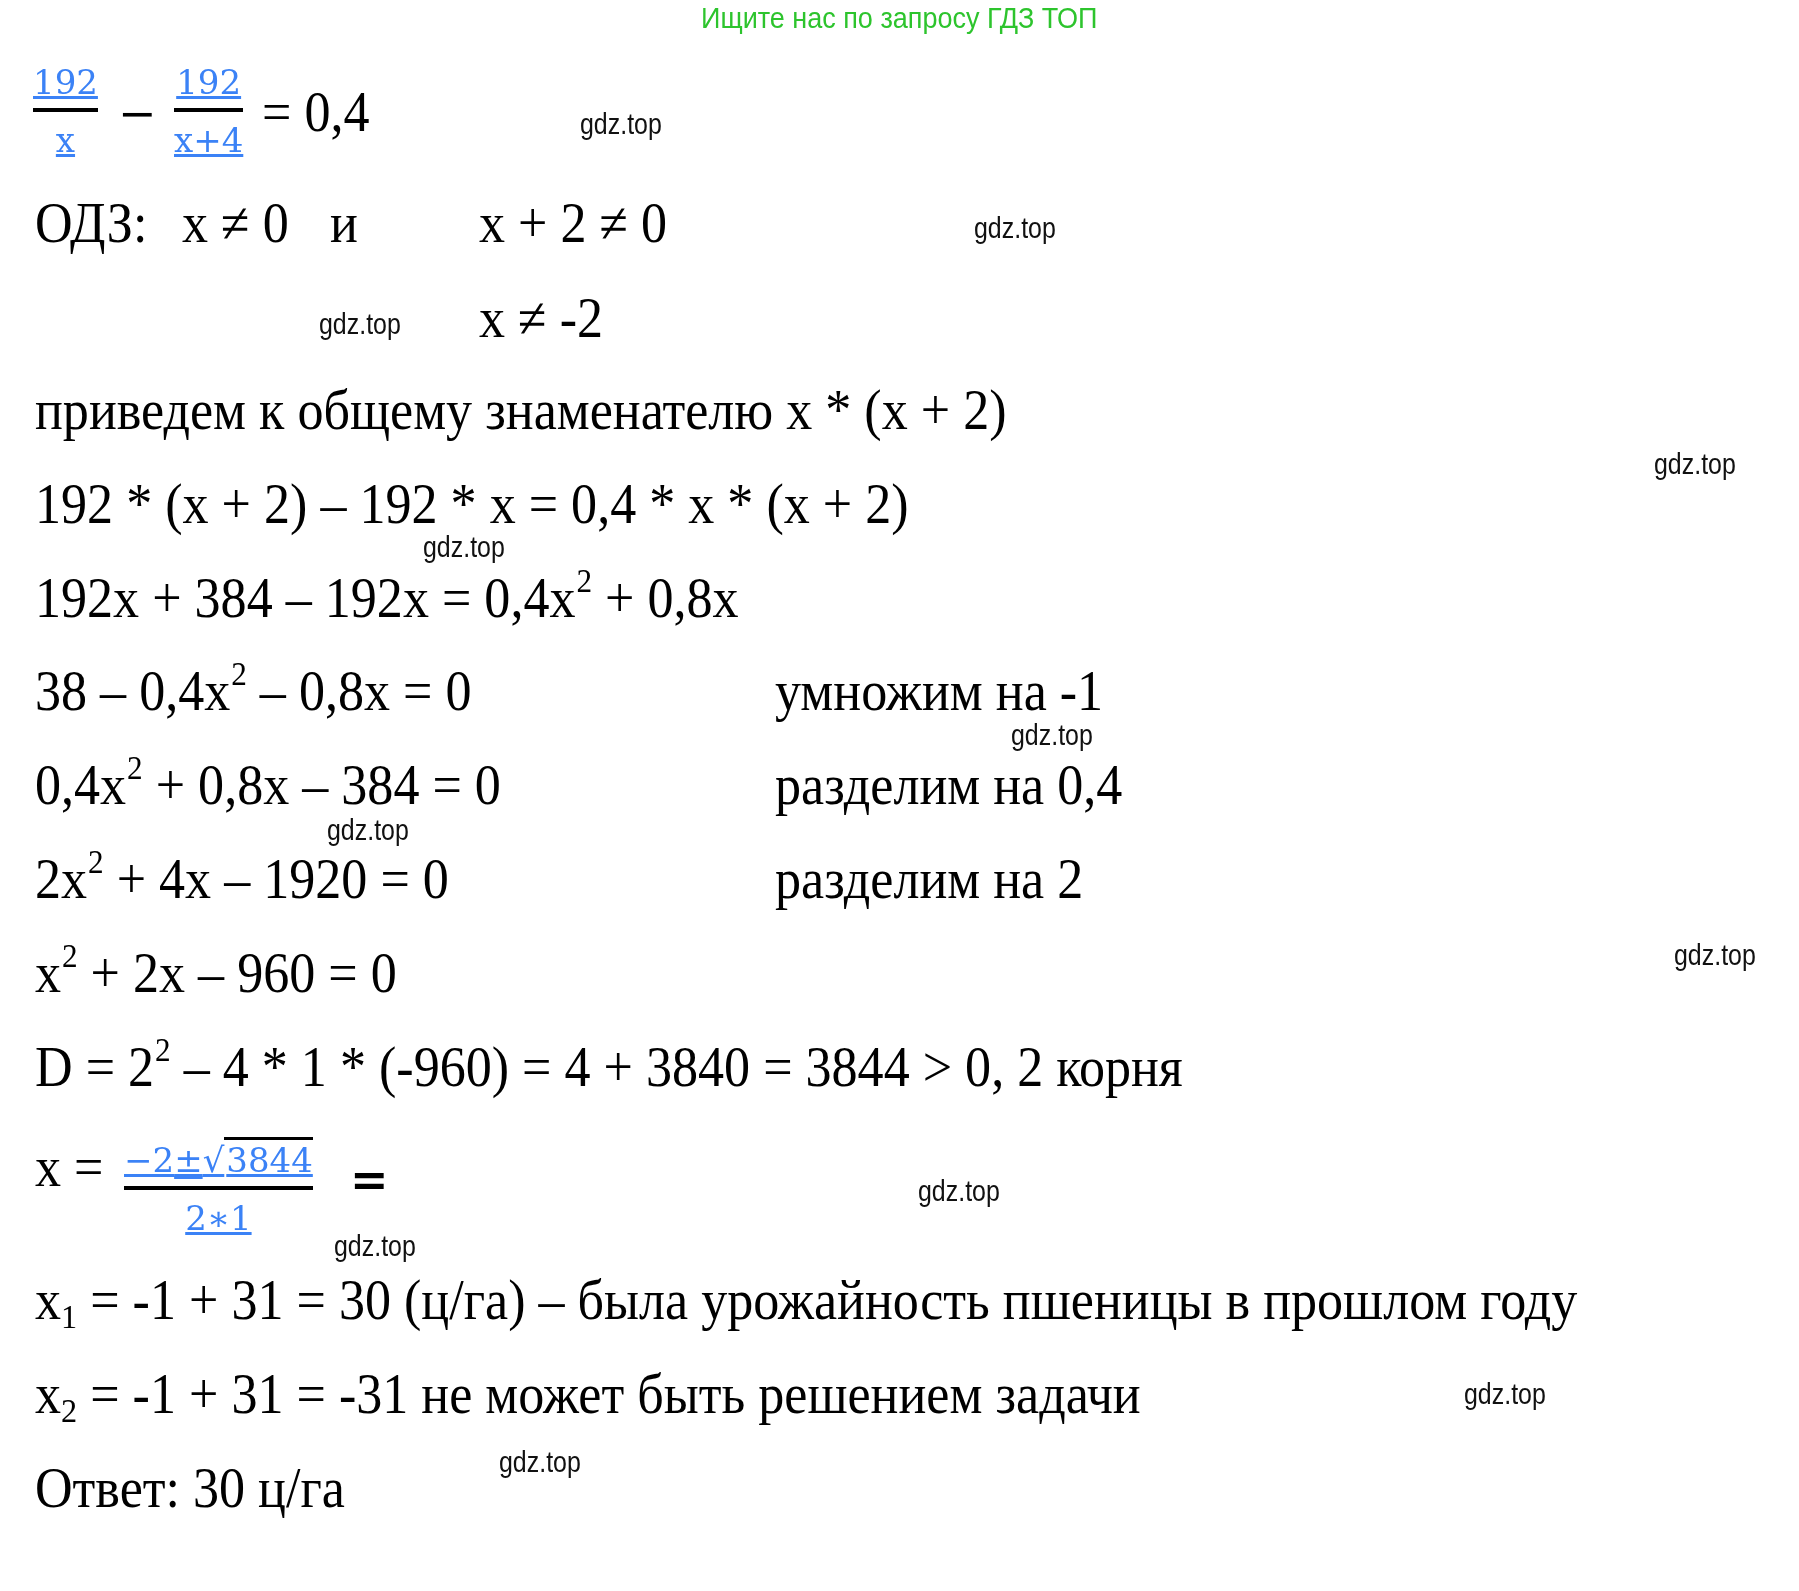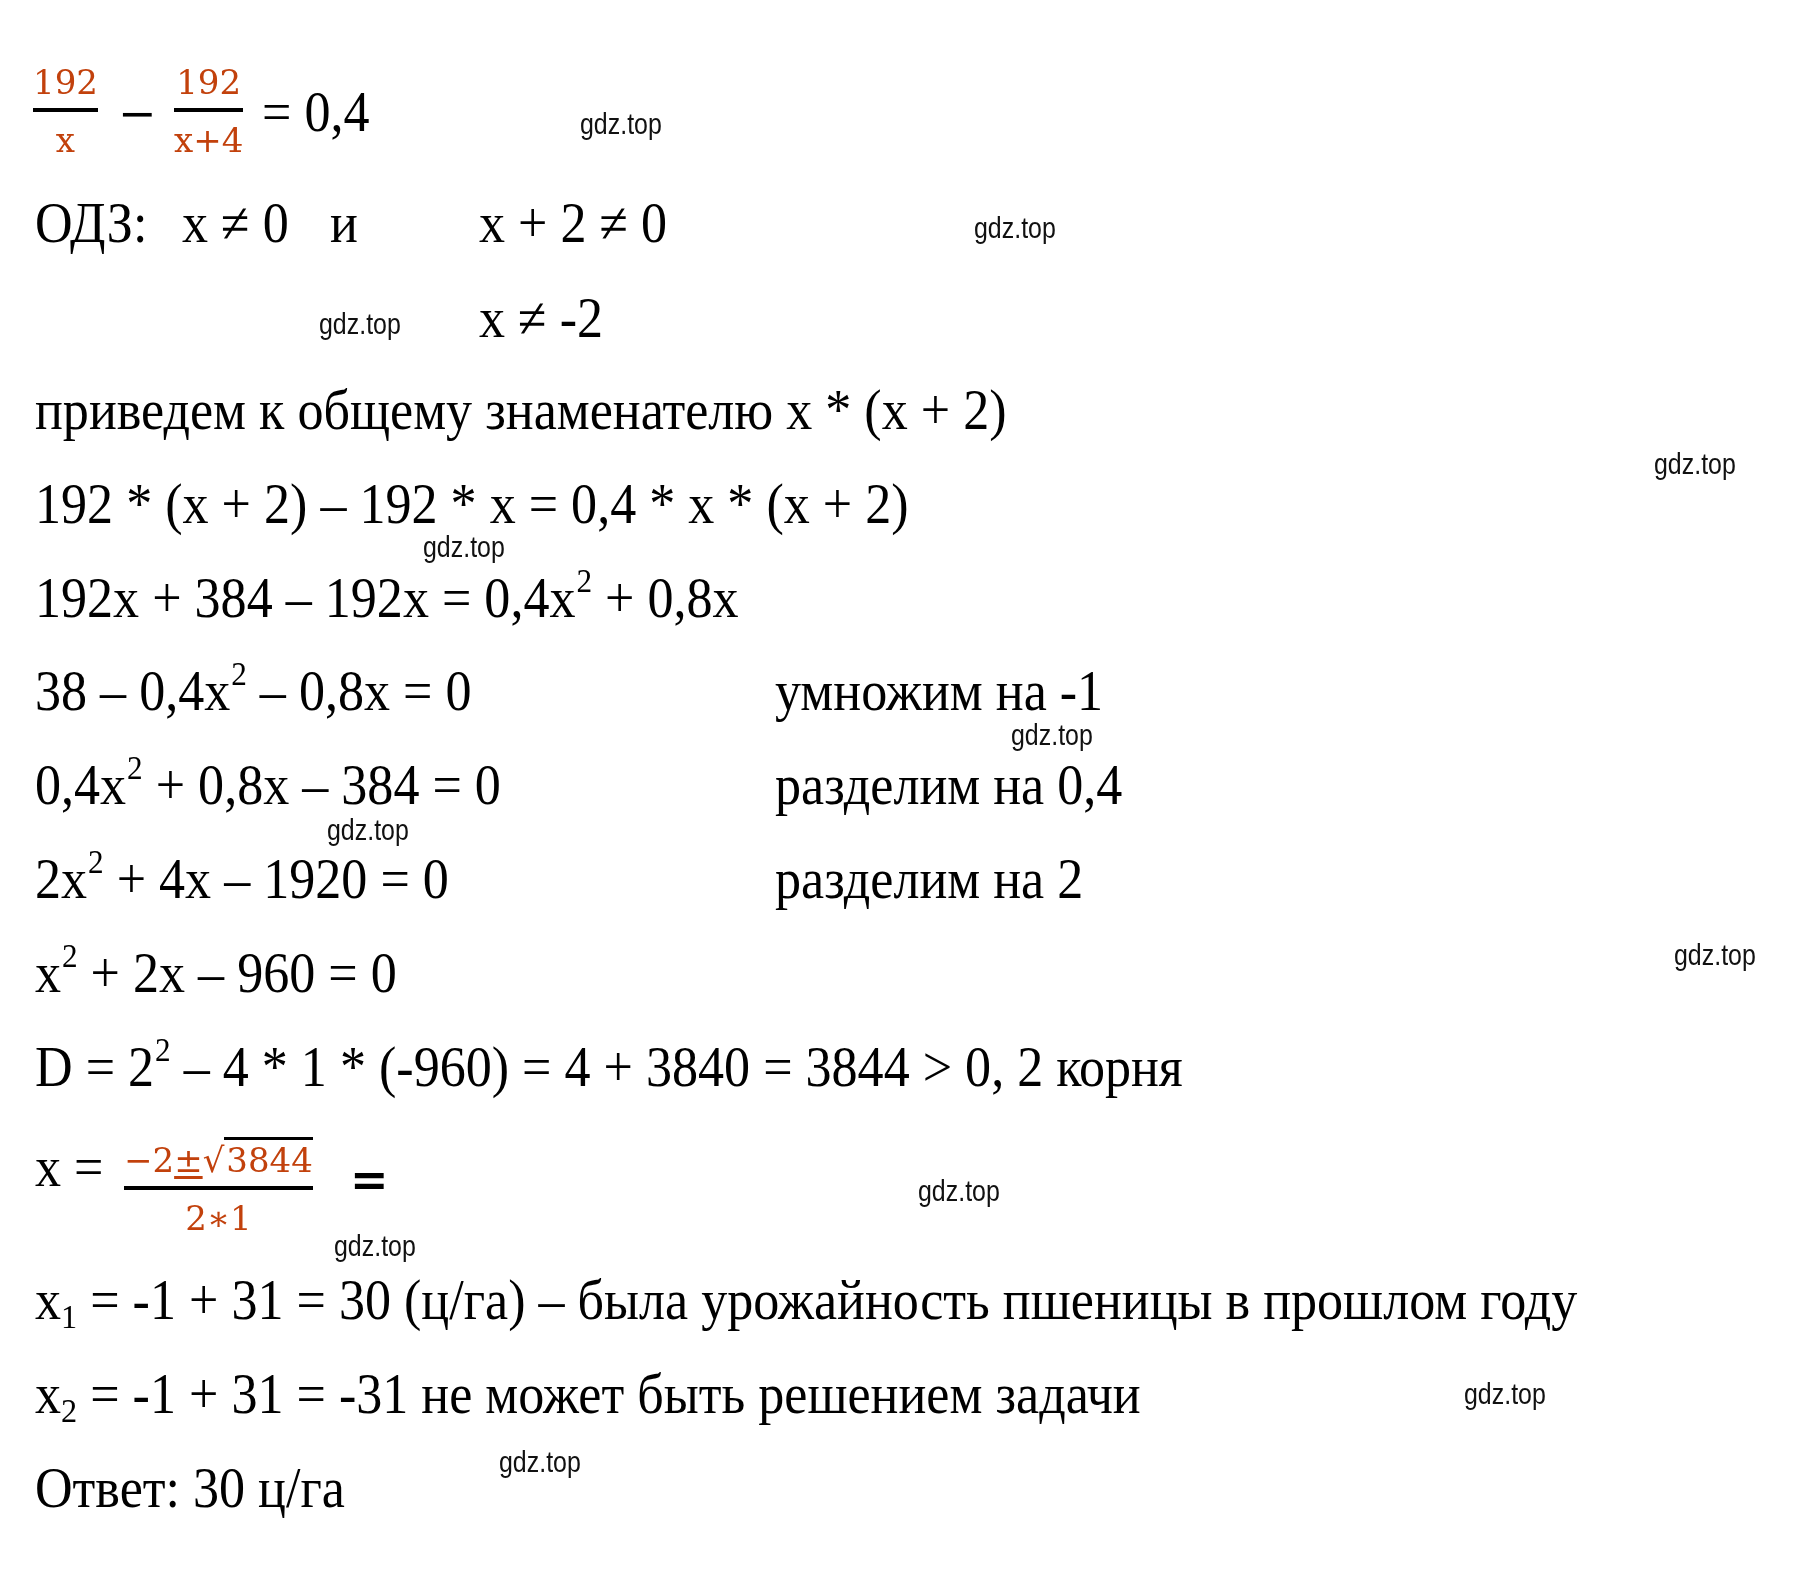--- a/index.html
+++ b/index.html
@@ -9,33 +9,36 @@
   .line { position: absolute; left: 35px; font-size: 56px; line-height: 64px; white-space: nowrap; transform: scaleX(0.93); transform-origin: left center; }
   .rcol { position: absolute; left: 775px; font-size: 56px; line-height: 64px; white-space: nowrap; transform: scaleX(0.93); transform-origin: left center; }
   .wm { position: absolute; font-size: 29px; line-height: 34px; color: #111; white-space: nowrap; transform: scaleX(0.86); transform-origin: left center; }
   .header { position: absolute; left: 0; width: 1799px; top: 0; text-align: center; font-size: 30px; line-height: 36px; color: #2dc42d; }
   .header span { display: inline-block; transform: scaleX(0.9); }
   .footer { position: absolute; left: 0; width: 1799px; top: 1547px; text-align: center; font-size: 31px; line-height: 38px; color: #4a0f78; white-space: pre; }
   .footer span { display: inline-block; transform: scaleX(0.9); }
   sup { font-size: 0.6em; vertical-align: 0; position: relative; top: -0.75em; margin-left: 1px; }
   sub { font-size: 0.62em; vertical-align: 0; position: relative; top: 0.25em; }
   
-  .frac { position: absolute; display: flex; flex-direction: column; align-items: center; font-family: "DejaVu Serif", "Liberation Serif", serif; color:#c2410c; }
+  .frac { position: absolute; display: flex; flex-direction: column; align-items: center; font-family: "DejaVu Serif", "Liberation Serif", serif; color:#3b82f6;text-decoration:underline; }
   .frac .num, .frac .den { font-size: 34px; line-height: 40px; white-space: nowrap; }
   .frac .bar { height: 4px; background: #000; align-self: stretch; margin: 6px 0 8px 0; }
   .mathop { position: absolute; font-family: "DejaVu Serif", "Liberation Serif", serif; font-size: 46px; line-height: 50px; color:#000; }
   .bigtxt { position: absolute; font-family: "Liberation Serif", serif; font-size: 56px; line-height: 64px; color:#000; white-space: nowrap; transform: scaleX(0.93); transform-origin: left center; }
   .sqrt { border-top: 3px solid #000; padding-left: 2px; }
   .pm { text-decoration: underline; text-underline-offset: 4px; }
 </style>
 </head>
 <body>
 
 <div id="page">
 
+  <div class="header sans">
+    <span>Ищите нас по запросу ГДЗ ТОП</span>
+  </div>
 
   <div>
     <div class="frac" style="left:33px; top:62px;">
       <span class="num">192</span>
       <span class="bar"></span>
       <span class="den">x</span>
     </div>
     <span class="mathop" style="left:118px; top:88px;">−</span>
     <div class="frac" style="left:174px; top:62px;">
       <span class="num">192</span>

